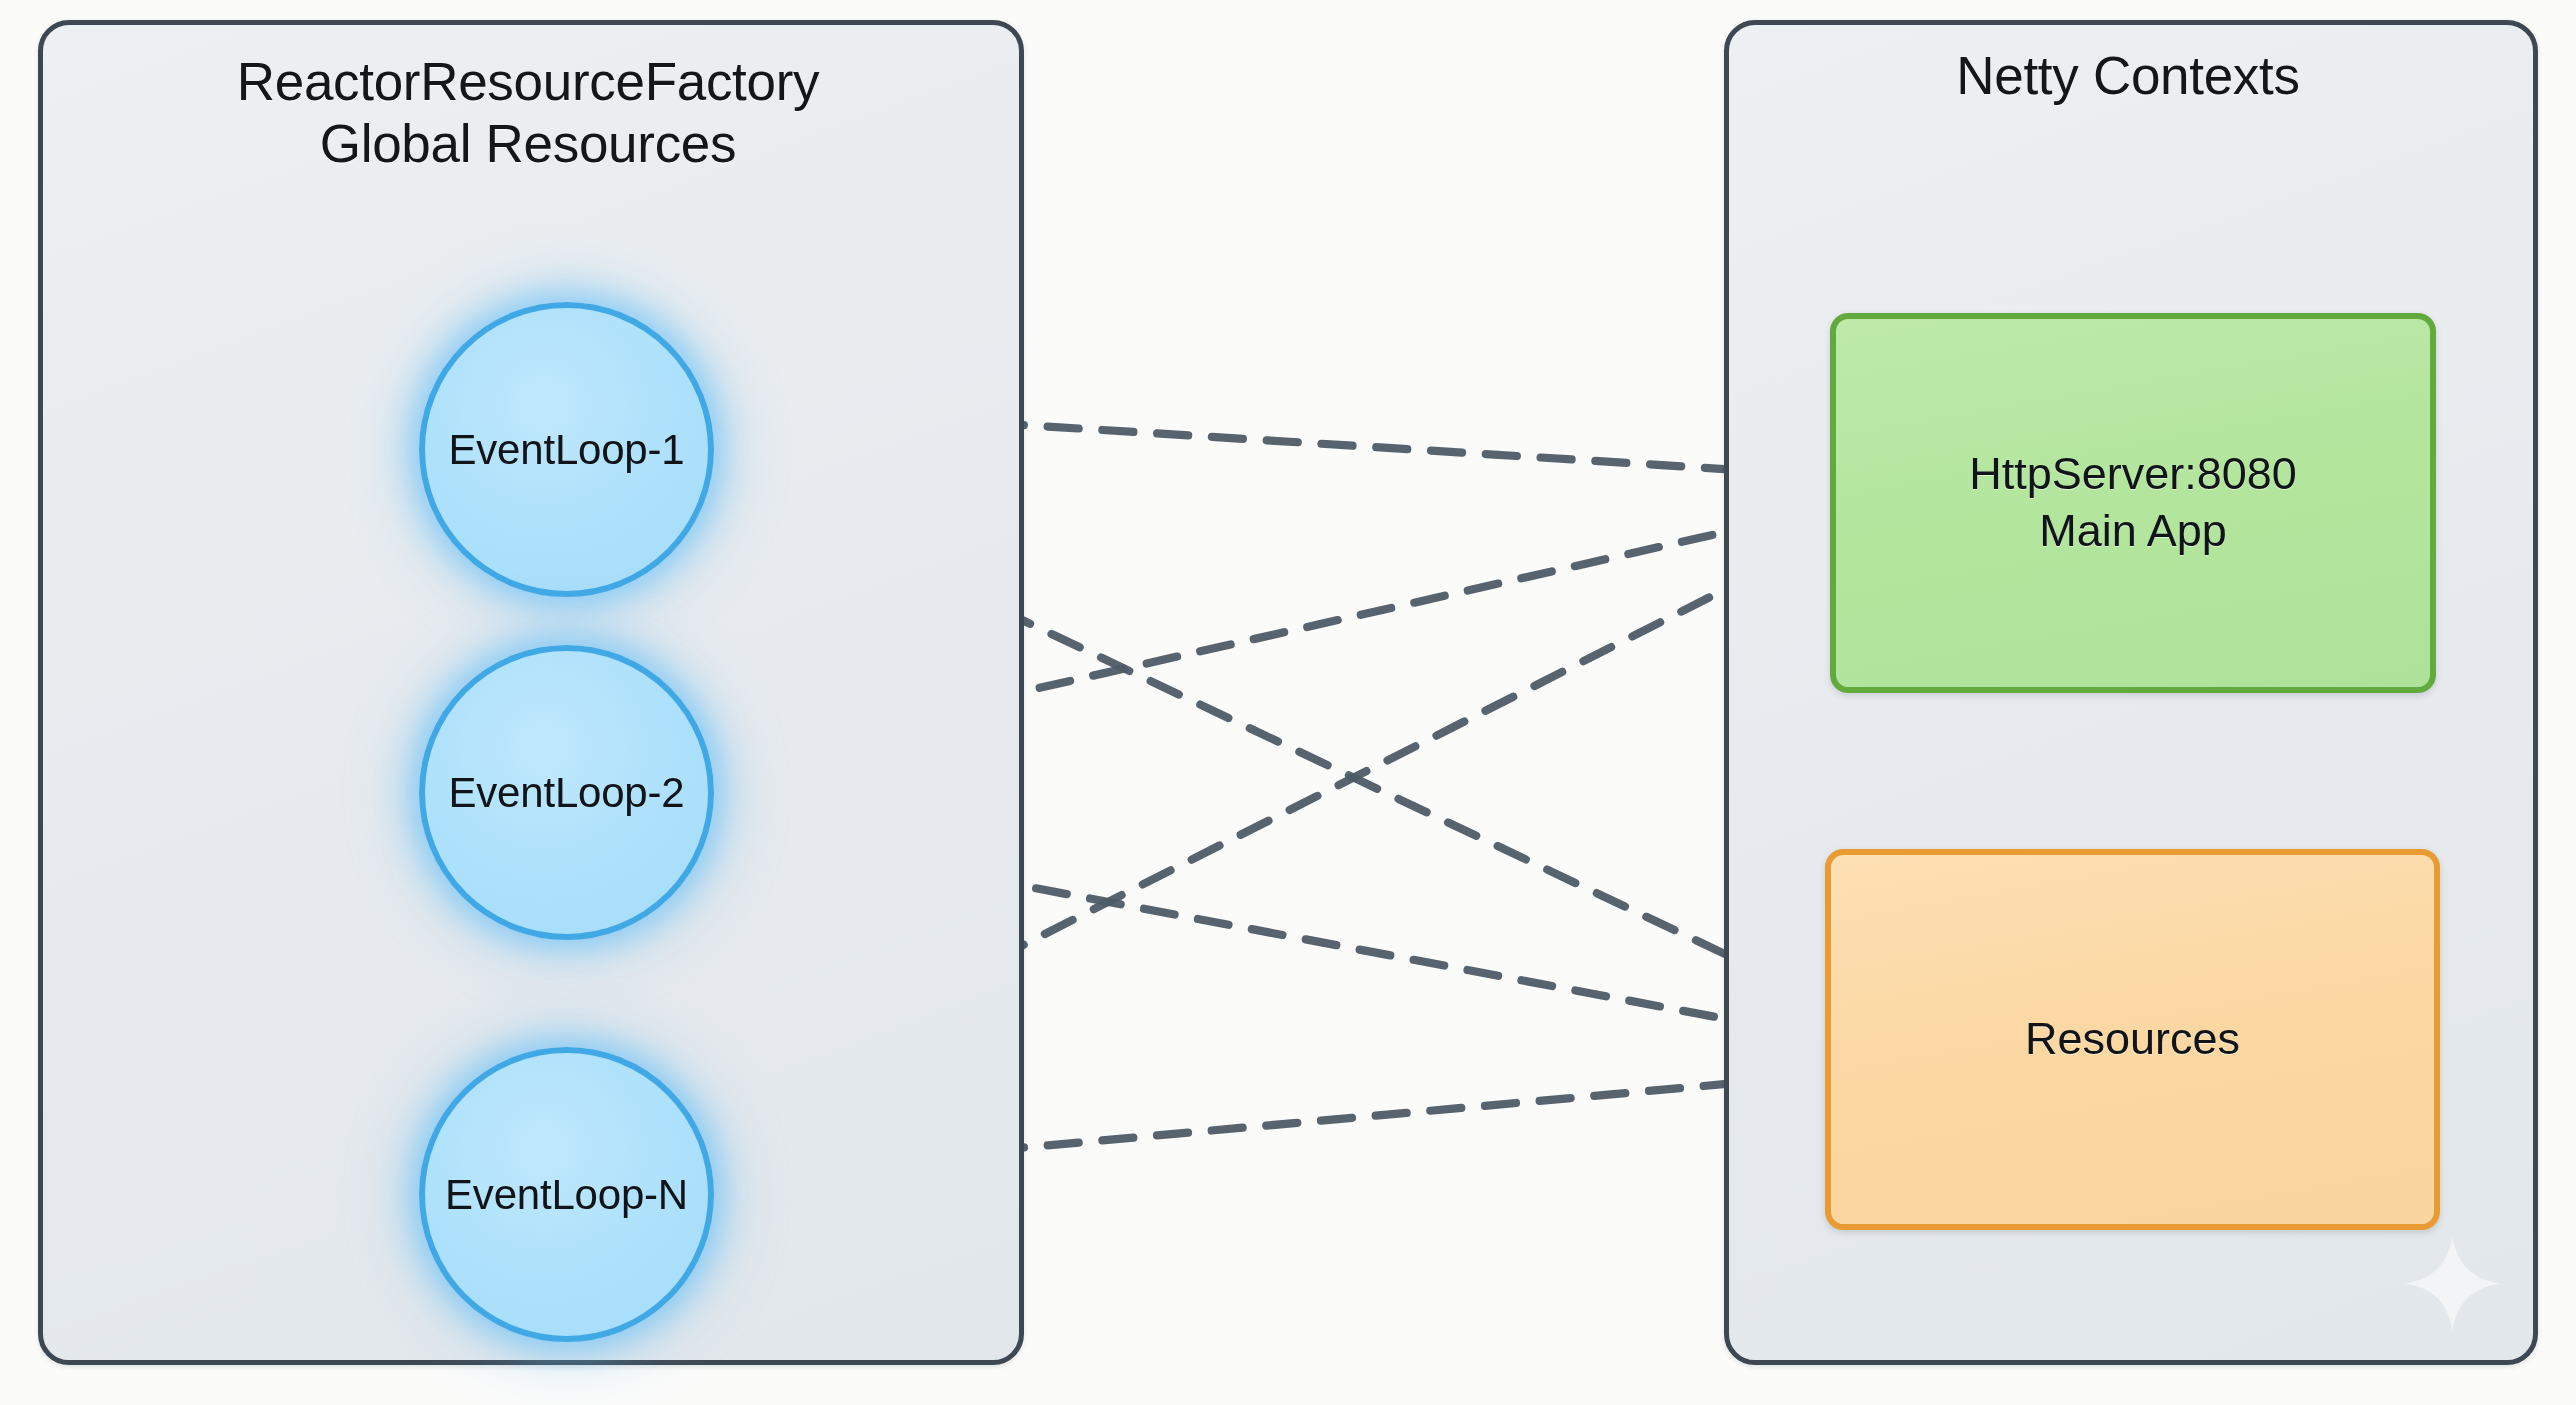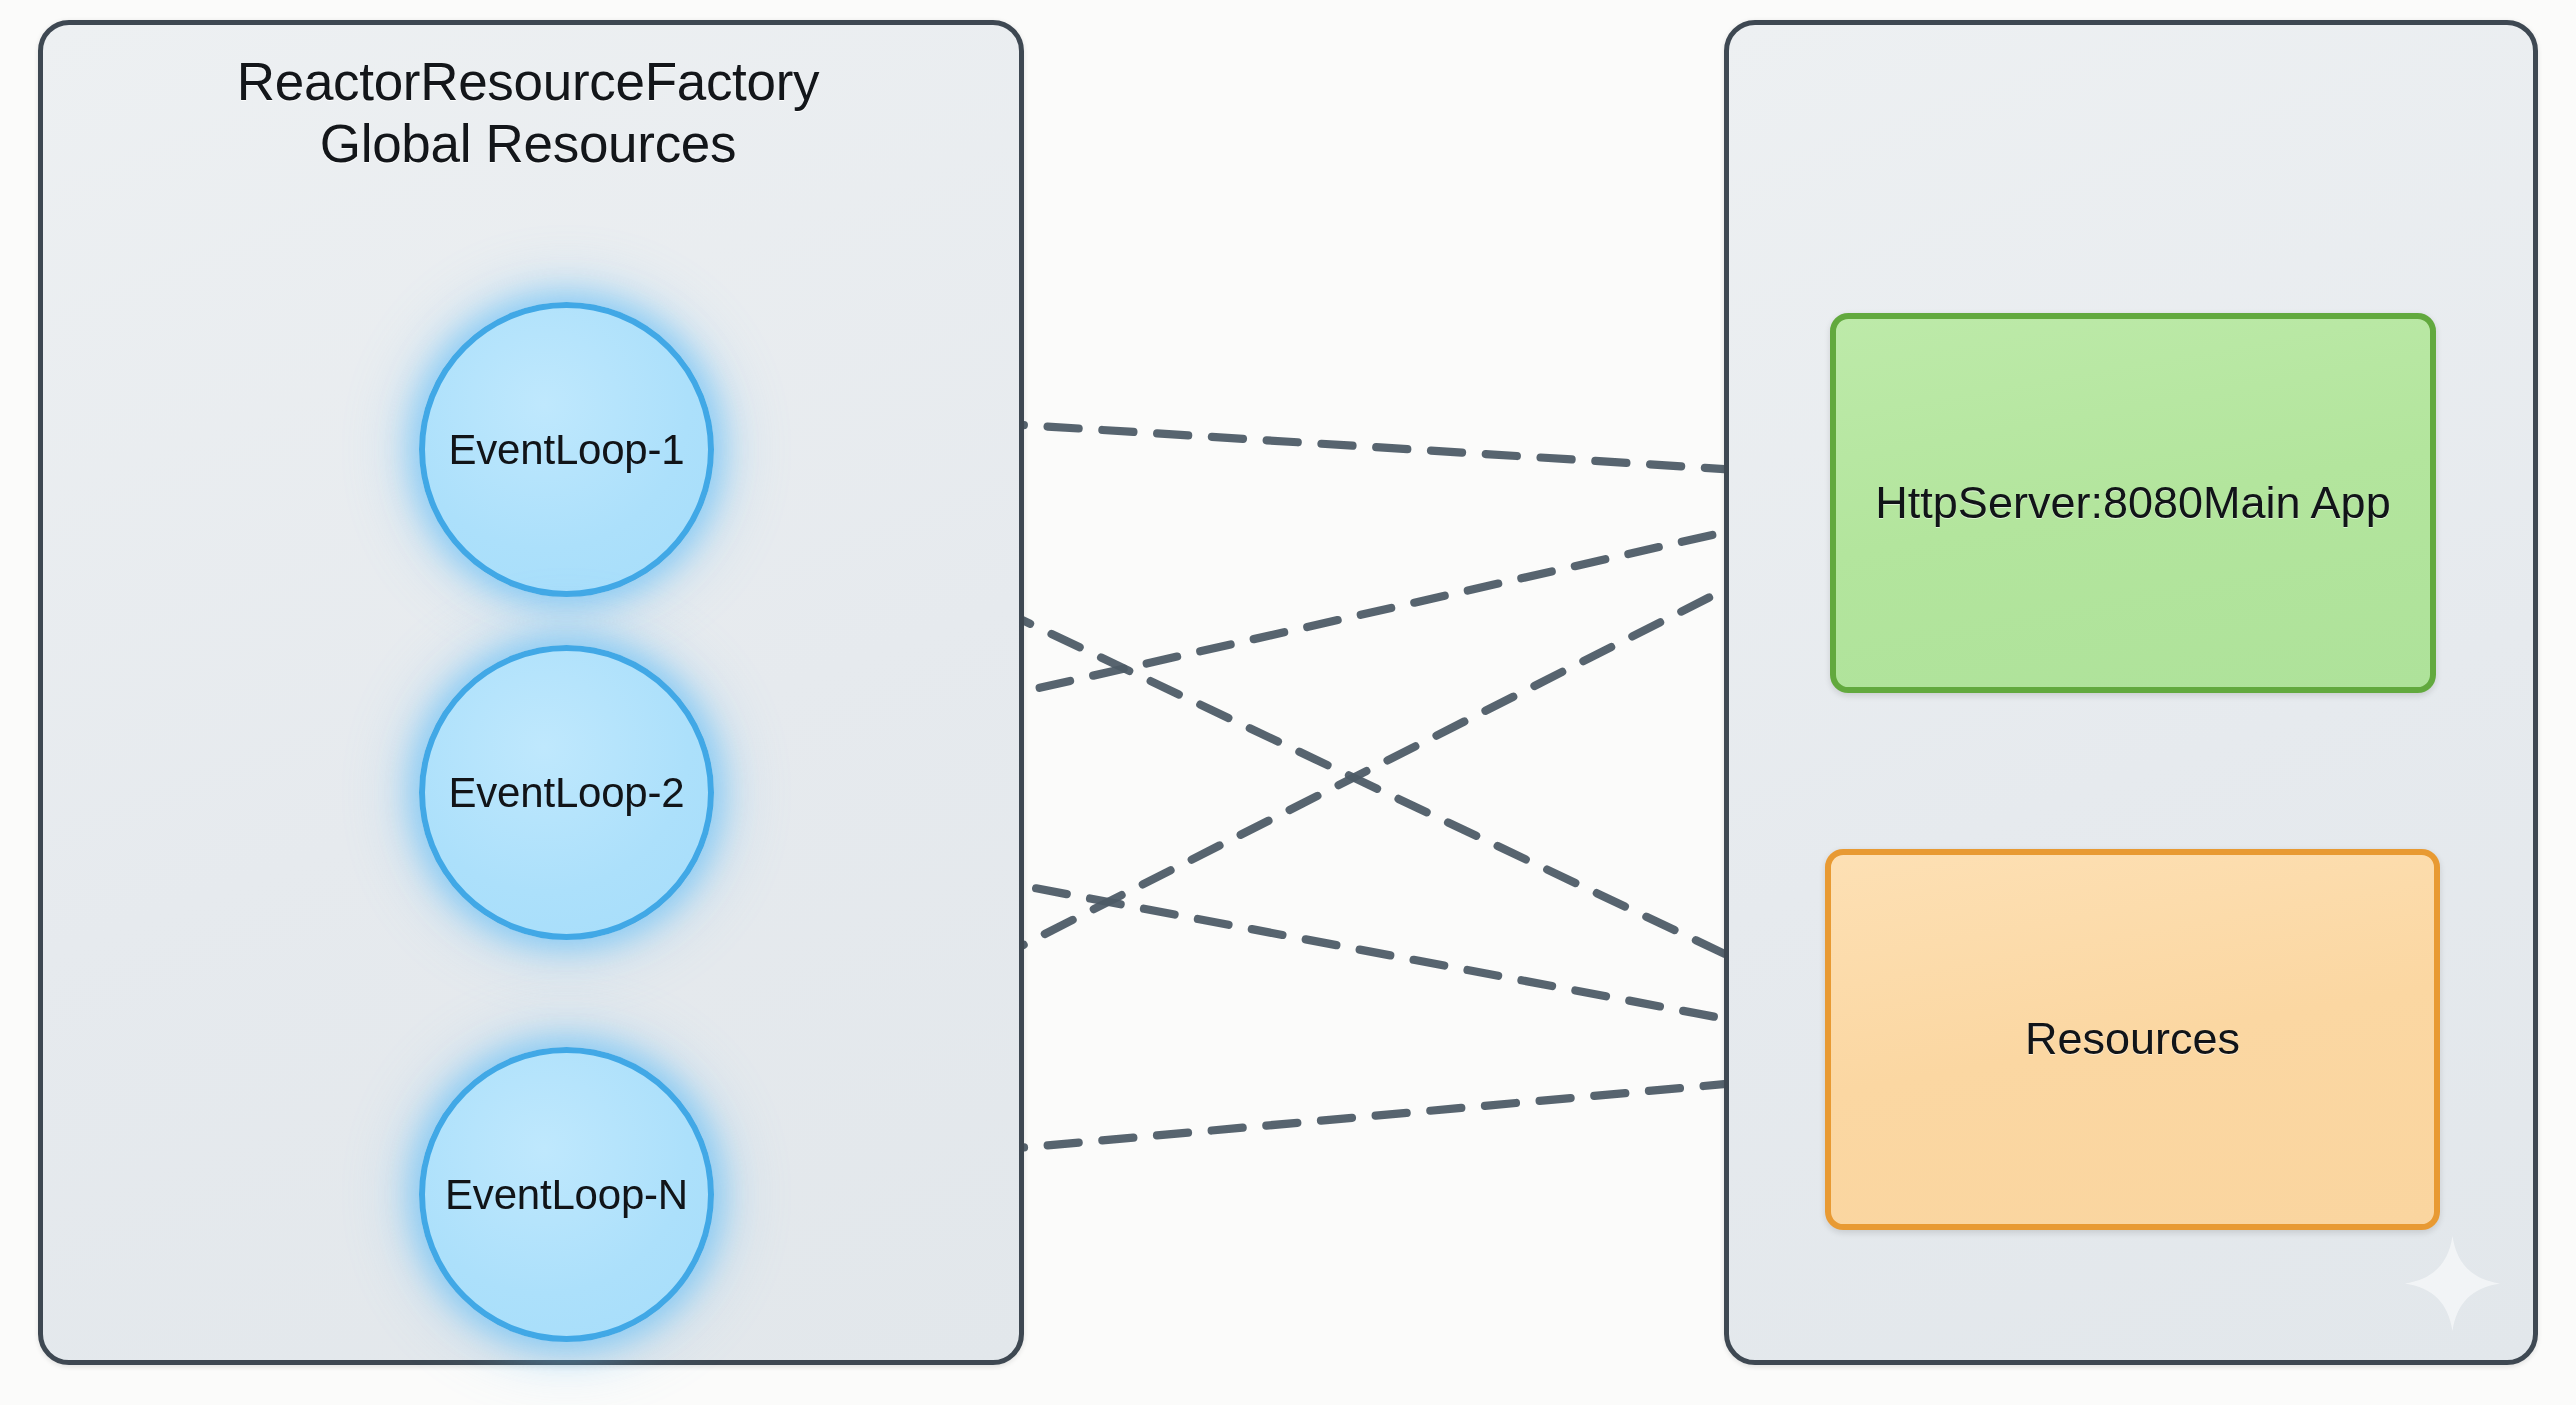--- a/index.html
+++ b/index.html
@@ -68,21 +68,21 @@
   #eventloop-0 { left: 376px; top: 277px; }
   #eventloop-1 { left: 376px; top: 620px; }
   #eventloop-2 { left: 376px; top: 1022px; }
 
   
   .server-box {
     position: absolute;
     box-sizing: border-box;
     border-radius: 18.3px;
     display: flex;
-    flex-direction: row;
+    flex-direction: column;
     align-items: center;
     justify-content: center;
     box-shadow: 0 2.7px 6.4px rgba(0,0,0,0.12);
   }
   .server-line {
     font-size: 45px;
     color: #111418;
     line-height: 1.26;
     white-space: nowrap;
     text-shadow: 0 0.9px 0 rgba(255,255,255,0.55);
@@ -156,20 +156,21 @@
     <div class="eventloop" id="eventloop-1">
       <span class="eventloop-label">EventLoop-2</span>
     </div>
 
     <div class="eventloop" id="eventloop-2">
       <span class="eventloop-label">EventLoop-N</span>
     </div>
   </div>
 
   <div class="panel" id="panel-right">
+    <div class="panel-title">Netty Contexts</div>
 
     <svg id="sparkle-watermark" viewBox="0 0 100 100" xmlns="http://www.w3.org/2000/svg">
       <path d="M50 2 C54 30 70 46 98 50 C70 54 54 70 50 98 C46 70 30 54 2 50 C30 46 46 30 50 2 Z" fill="#ffffff"></path>
     </svg>
   </div>
 
   <div class="server-box" id="server-box-0">
     <div class="server-line">HttpServer:8080</div>
     <div class="server-line">Main App</div>
   </div>

